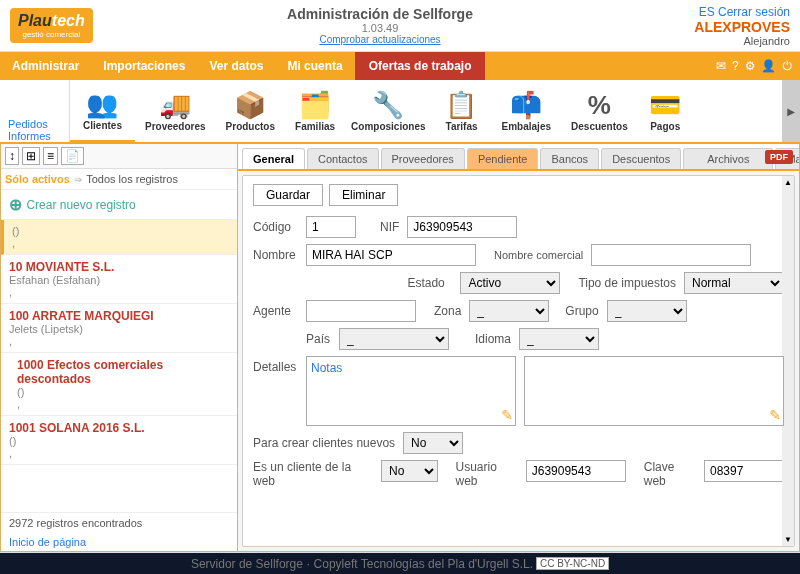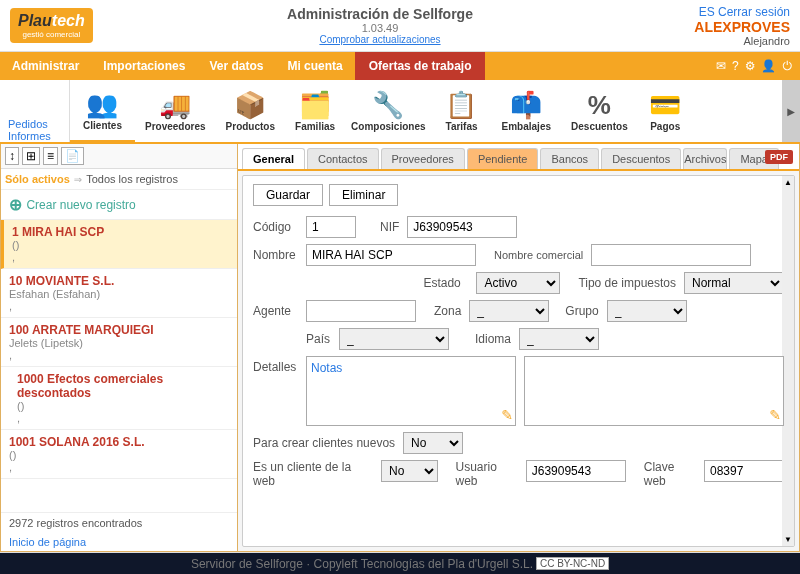--- a/index.html
+++ b/index.html
@@ -111,21 +111,20 @@
       <span style="color:#555; font-size:11px; cursor:pointer;">Todos los registros</span>
     </div>
 
     <div style="color:#4a9; font-size:12px; cursor:pointer; padding:5px 8px; border-bottom:1px solid #eee; display:flex; align-items:center; gap:4px;">
       <span style="font-size:16px; color:#4a9; font-weight:bold;">⊕</span>
       <span>Crear nuevo registro</span>
     </div>
 
     <div style="flex:1; overflow-y:auto;">
       <div style="padding:5px 8px; border-bottom:1px solid #eee; cursor:pointer; background:#fff3cd; border-left:3px solid #f5a623;">
-        <div style="font-weight:bold; color:#c0392b; font-size:12px;">1 MIRA HAI SCP</div>
         <div style="color:#888; font-size:11px;">()</div>
         <div style="color:#888; font-size:11px;">,</div>
       </div>
       <div style="padding:5px 8px; border-bottom:1px solid #eee; cursor:pointer;">
         <div style="font-weight:bold; color:#c0392b; font-size:12px;">10 MOVIANTE S.L.</div>
         <div style="color:#888; font-size:11px;">Esfahan (Esfahan)</div>
         <div style="color:#888; font-size:11px;">,</div>
       </div>
       <div style="padding:5px 8px; border-bottom:1px solid #eee; cursor:pointer;">
         <div style="font-weight:bold; color:#c0392b; font-size:12px;">100 ARRATE MARQUIEGI</div>
@@ -149,21 +148,21 @@
 
   <div style="flex:1; background:#f5f5f5; display:flex; flex-direction:column; overflow:hidden; border:1px solid #e0b060; border-left:none; border-top:none;">
 
     <div style="background:#fff; display:flex; border-bottom:2px solid #f5a623; padding-top:4px; padding-left:4px; gap:2px; position:relative; flex-shrink:0;">
       <div style="padding:4px 10px; background:#fff; border:1px solid #ccc; border-bottom:none; cursor:pointer; font-size:11px; font-weight:bold; color:#000; border-radius:3px 3px 0 0;">General</div>
       <div style="padding:4px 10px; background:#e8e8e8; border:1px solid #ccc; border-bottom:none; cursor:pointer; font-size:11px; color:#555; border-radius:3px 3px 0 0;">Contactos</div>
       <div style="padding:4px 10px; background:#e8e8e8; border:1px solid #ccc; border-bottom:none; cursor:pointer; font-size:11px; color:#555; border-radius:3px 3px 0 0;">Proveedores</div>
       <div style="padding:4px 10px; background:#fdba74; border:1px solid #ccc; border-bottom:none; cursor:pointer; font-size:11px; color:#555; border-radius:3px 3px 0 0;">Pendiente</div>
       <div style="padding:4px 10px; background:#e8e8e8; border:1px solid #ccc; border-bottom:none; cursor:pointer; font-size:11px; color:#555; border-radius:3px 3px 0 0;">Bancos</div>
       <div style="padding:4px 10px; background:#e8e8e8; border:1px solid #ccc; border-bottom:none; cursor:pointer; font-size:11px; color:#555; border-radius:3px 3px 0 0;">Descuentos</div>
-      <div style="padding:4px 0; background:#e8e8e8; border:1px solid #ccc; border-bottom:none; cursor:pointer; font-size:11px; color:#555; border-radius:3px 3px 0 0;">Archivos</div>
+      <div style="padding:4px 23px; background:#e8e8e8; border:1px solid #ccc; border-bottom:none; cursor:pointer; font-size:11px; color:#555; border-radius:3px 3px 0 0;">Archivos</div>
       <div style="padding:4px 10px; background:#e8e8e8; border:1px solid #ccc; border-bottom:none; cursor:pointer; font-size:11px; color:#555; border-radius:3px 3px 0 0;">Mapa</div>
       <div style="position:absolute; right:6px; top:6px; background:#c0392b; color:#fff; font-size:9px; padding:2px 5px; font-weight:bold; cursor:pointer; border-radius:2px;">PDF</div>
     </div>
 
     <div style="background:#fff; flex:1; overflow-y:auto; padding:8px 10px; margin:4px; border:1px solid #ccc; border-radius:2px; position:relative;">
 
       <div style="position:absolute; right:0; top:0; bottom:0; width:12px; background:#eee; display:flex; flex-direction:column; align-items:center; padding:2px 0;">
         <span style="font-size:8px; cursor:pointer;">▲</span>
         <span style="font-size:8px; cursor:pointer; margin-top:auto;">▼</span>
       </div>
@@ -182,21 +181,21 @@
 
       <div style="display:flex; align-items:center; margin-bottom:6px; gap:8px;">
         <span style="color:#555; font-size:12px; min-width:45px;">Nombre</span>
         <input style="border: 1px solid rgb(170, 170, 170); padding: 2px 5px; font-size: 12px; height: 22px; width: 170px;" value="MIRA HAI SCP">
         <span style="color:#555; font-size:11px; margin-left:10px;">Nombre comercial</span>
         <input style="border: 1px solid rgb(170, 170, 170); padding: 2px 5px; font-size: 12px; height: 22px; width: 160px;" value="">
       </div>
 
       <div style="display:flex; align-items:center; margin-bottom:6px; gap:8px;justify-content:flex-end;">
         <span style="color:#555; font-size:12px; min-width:45px;">Estado</span>
-        <select style="border:1px solid #aaa; padding:2px 3px; font-size:12px; height:22px; width:84px;">
+        <select style="border:1px solid #aaa; padding:2px 3px; font-size:12px; height:22px; width:100px;">
           <option>Activo</option>
         </select>
         <span style="color:#555; font-size:12px; margin-left:10px;">Tipo de impuestos</span>
         <select style="border:1px solid #aaa; padding:2px 3px; font-size:12px; height:22px; width:100px;">
           <option>Normal</option>
         </select>
       </div>
 
       <div style="display:flex; align-items:center; margin-bottom:6px; gap:8px;">
         <span style="color:#555; font-size:12px; min-width:45px;">Agente</span>

